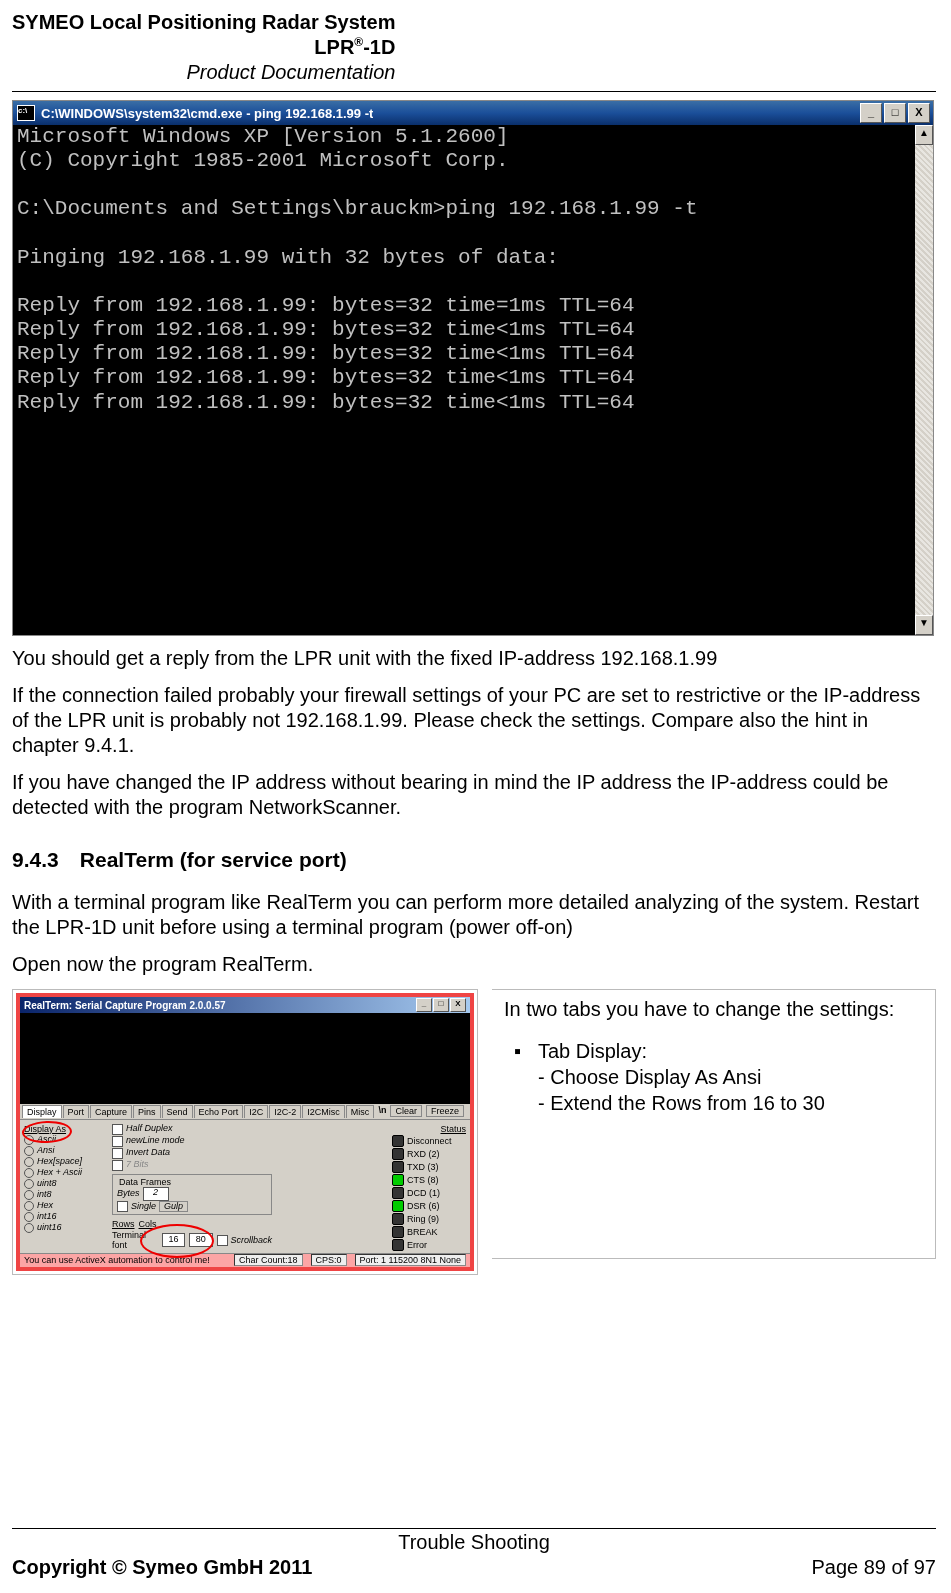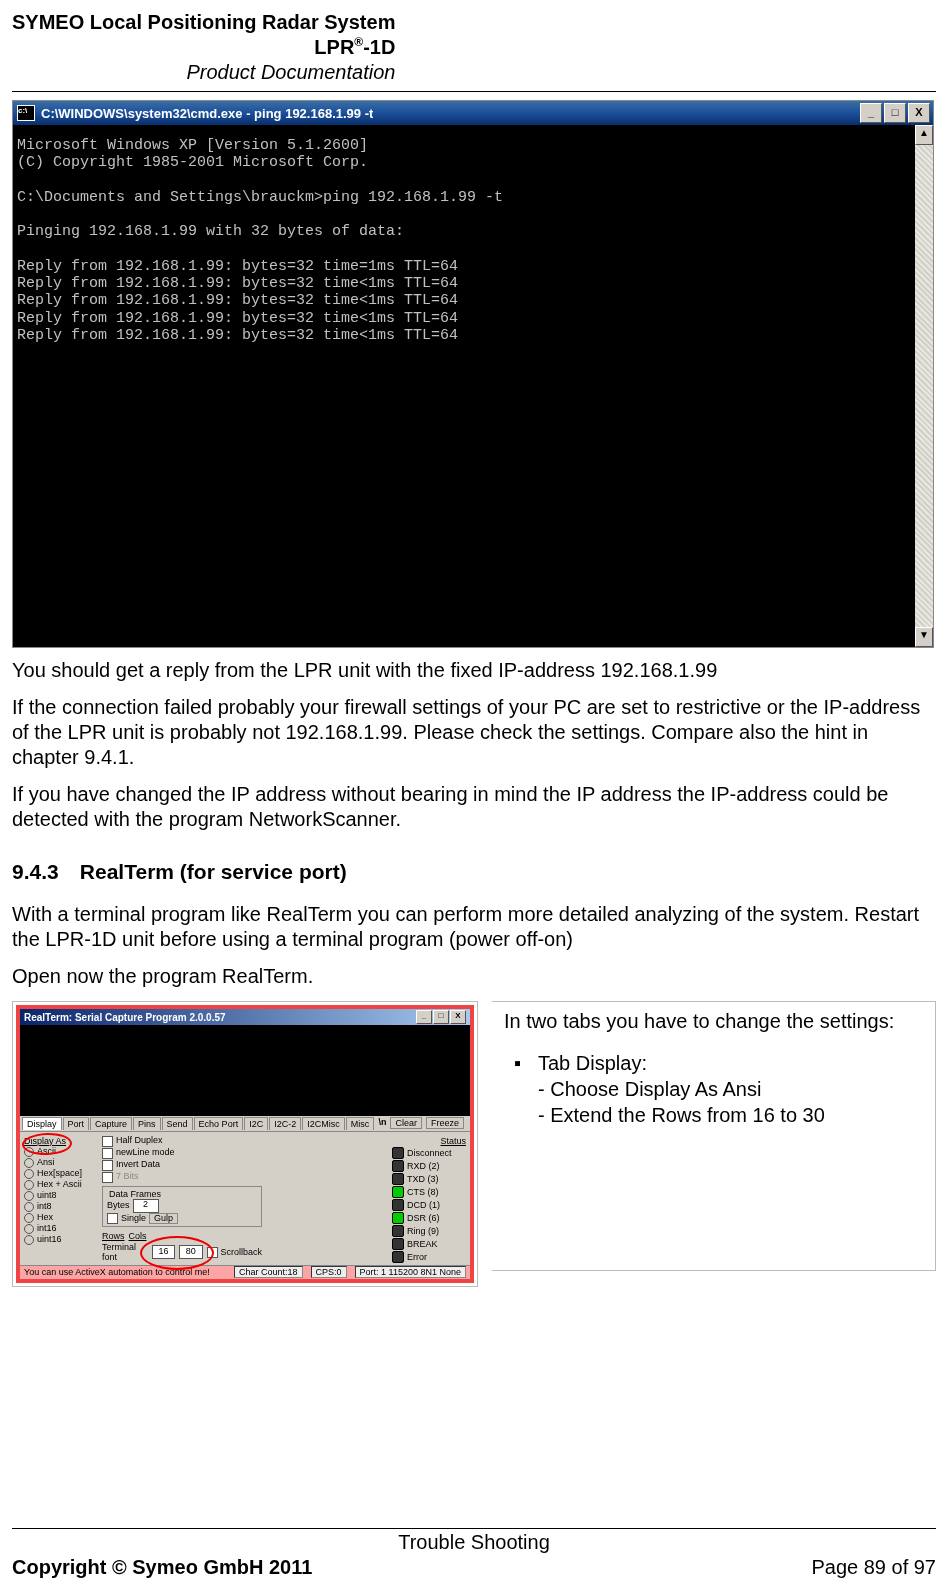--- a/index.html
+++ b/index.html
@@ -133,23 +133,23 @@
     color: #000;
   }
   .cmd-body-wrap {
     display: flex;
   }
   .cmd-body {
     flex: 1;
     background: #000;
     color: #c0c0c0;
     font-family: "Lucida Console", "Courier New", monospace;
-    font-size: 15px;
+    font-size: 21px;
     line-height: 1.15;
-    padding: 12px 4px 100px 4px;
+    padding: 0 4px 100px 4px;
     white-space: pre;
     min-height: 410px;
   }
   .cmd-scroll {
     width: 18px;
     background: #d4d0c8;
     display: flex;
     flex-direction: column;
     justify-content: space-between;
   }
@@ -259,34 +259,35 @@
     border: 1px solid #888;
     background: #d4d0c8;
     padding: 0 4px;
     font-size: 9px;
   }
   .rt-panel {
     flex: 1;
     display: flex;
     font-size: 9px;
     padding: 4px 4px 2px 4px;
-    gap: 6px;
+    gap: 16px;
     position: relative;
   }
   .rt-col {
     display: flex;
     flex-direction: column;
     gap: 1px;
   }
   .rt-radio, .rt-check {
     display: flex;
     align-items: center;
     gap: 3px;
     line-height: 1.1;
     white-space: nowrap;
+    font-style: italic;
   }
   .rt-radio .dot {
     width: 8px; height: 8px; border: 1px solid #555; border-radius: 50%;
     display: inline-block;
   }
   .rt-check .box {
     width: 9px; height: 9px; border: 1px solid #555; background: #fff;
     display: inline-block;
   }
   .rt-subgroup {

